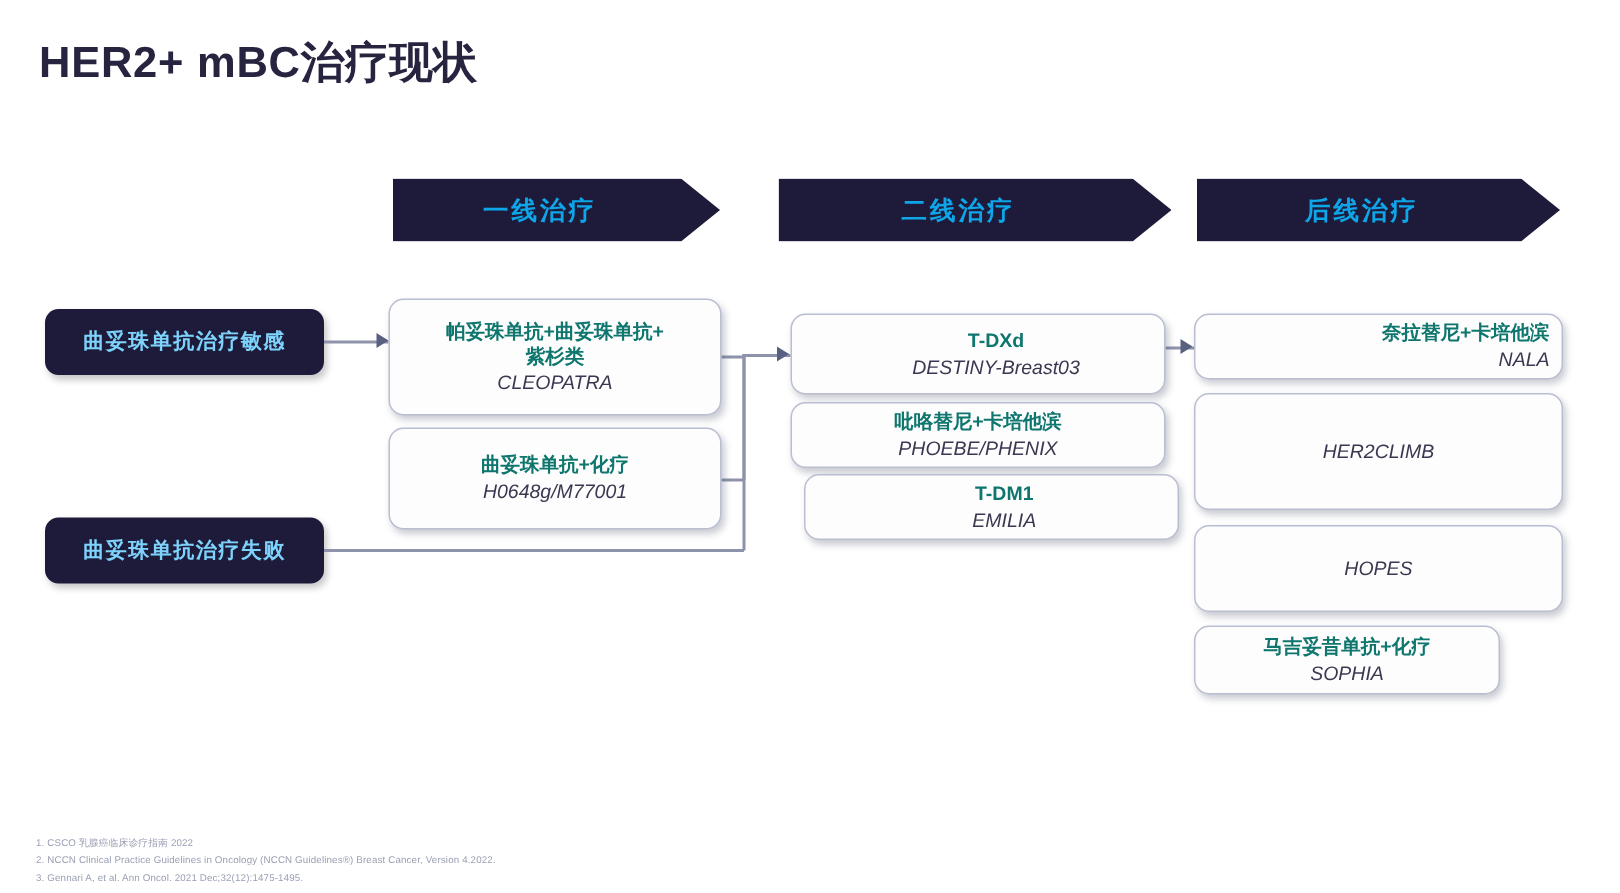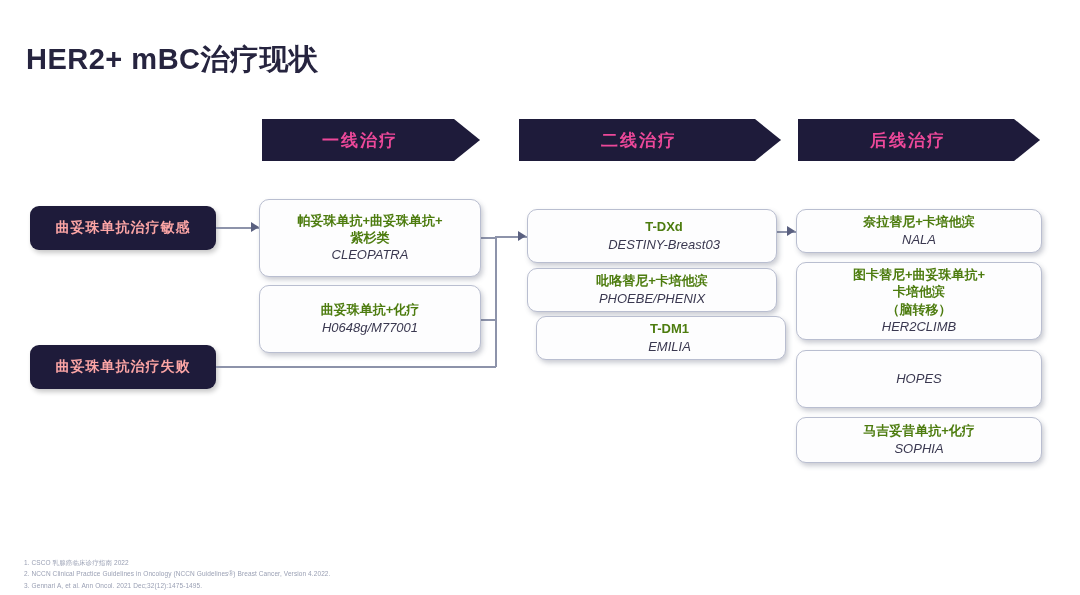--- a/index.html
+++ b/index.html
@@ -18,49 +18,48 @@
 
   
   .page-title {
     position: absolute;
     left: 26px;
     top: 22px;
     font-size: 29px;
     font-weight: bold;
     letter-spacing: 0.5px;
     color: #26243f;
-    margin-top: 18px;
   }
 
   
   .banner {
     position: absolute;
     height: 42px;
     background: #1e1b3a;
-    color: #ec4899;
+    color: #0ea5e9;
     font-size: 17px;
     font-weight: bold;
     letter-spacing: 2px;
     display: flex;
     align-items: center;
     justify-content: center;
     clip-path: polygon(0 0, calc(100% - 26px) 0, 100% 50%, calc(100% - 26px) 100%, 0 100%);
     box-shadow: 2px 3px 5px rgba(0,0,0,0.25);
     padding-right: 22px;
     box-sizing: border-box;
   }
   .banner-1 { left: 262px; top: 119px; width: 218px; }
   .banner-2 { left: 519px; top: 119px; width: 262px; }
   .banner-3 { left: 798px; top: 119px; width: 242px; }
 
   
   .pill {
     position: absolute;
     background: #1e1b3a;
-    color: #fca5a5;
+    color: #7dd3fc;
     border-radius: 9px;
     font-size: 14px;
     font-weight: bold;
     letter-spacing: 1px;
     display: flex;
     align-items: center;
     justify-content: center;
     box-shadow: 2px 3px 5px rgba(0,0,0,0.22);
   }
   .pill-sensitive { left: 30px; top: 206px; width: 186px; height: 44px; }
@@ -78,43 +77,43 @@
     align-items: center;
     justify-content: center;
     box-sizing: border-box;
     padding: 4px 8px;
   }
   .tbox .regimen {
     font-size: 13px;
     font-weight: bold;
     line-height: 1.32;
     text-align: center;
-    color: #4d7c0f;
+    color: #0f766e;
   }
   .tbox .trial {
     font-size: 13px;
     font-style: italic;
     line-height: 1.3;
     text-align: center;
     color: #3a3850;
     margin-top: 1px;
   }
 
   
   .box-cleopatra { left: 259px; top: 199px; width: 222px; height: 78px; }
   .box-h0648g    { left: 259px; top: 285px; width: 222px; height: 68px; }
   
   .box-tdxd      { left: 527px; top: 209px; width: 250px; height: 54px; padding-left: 32px; }
   .box-phoebe    { left: 527px; top: 268px; width: 250px; height: 44px; }
   .box-tdm1      { left: 536px; top: 316px; width: 250px; height: 44px; padding-left: 25px; }
   
-  .box-nala      { left: 796px; top: 209px; width: 246px; height: 44px; }
+  .box-nala      { left: 796px; top: 209px; width: 246px; height: 44px; align-items: flex-end; }
   .box-her2climb { left: 796px; top: 262px; width: 246px; height: 78px; }
   .box-hopes     { left: 796px; top: 350px; width: 246px; height: 58px; }
-  .box-sophia    { left: 796px; top: 417px; width: 246px; height: 46px; }
+  .box-sophia    { left: 796px; top: 417px; width: 204px; height: 46px; }
 
   
   .conn {
     position: absolute;
     background: #8d93aa;
   }
   .h-line { height: 1.5px; }
   .v-line { width: 1.5px; }
 
   .arrow-head {
@@ -202,21 +201,20 @@
 <div class="tbox box-tdm1">
   <div class="regimen">T-DM1</div>
   <div class="trial">EMILIA</div>
 </div>
 
 <div class="tbox box-nala">
   <div class="regimen">奈拉替尼+卡培他滨</div>
   <div class="trial">NALA</div>
 </div>
 <div class="tbox box-her2climb">
-  <div class="regimen">图卡替尼+曲妥珠单抗+<br>卡培他滨<br>（脑转移）</div>
   <div class="trial">HER2CLIMB</div>
 </div>
 <div class="tbox box-hopes">
   <div class="trial">HOPES</div>
 </div>
 <div class="tbox box-sophia">
   <div class="regimen">马吉妥昔单抗+化疗</div>
   <div class="trial">SOPHIA</div>
 </div>
 

